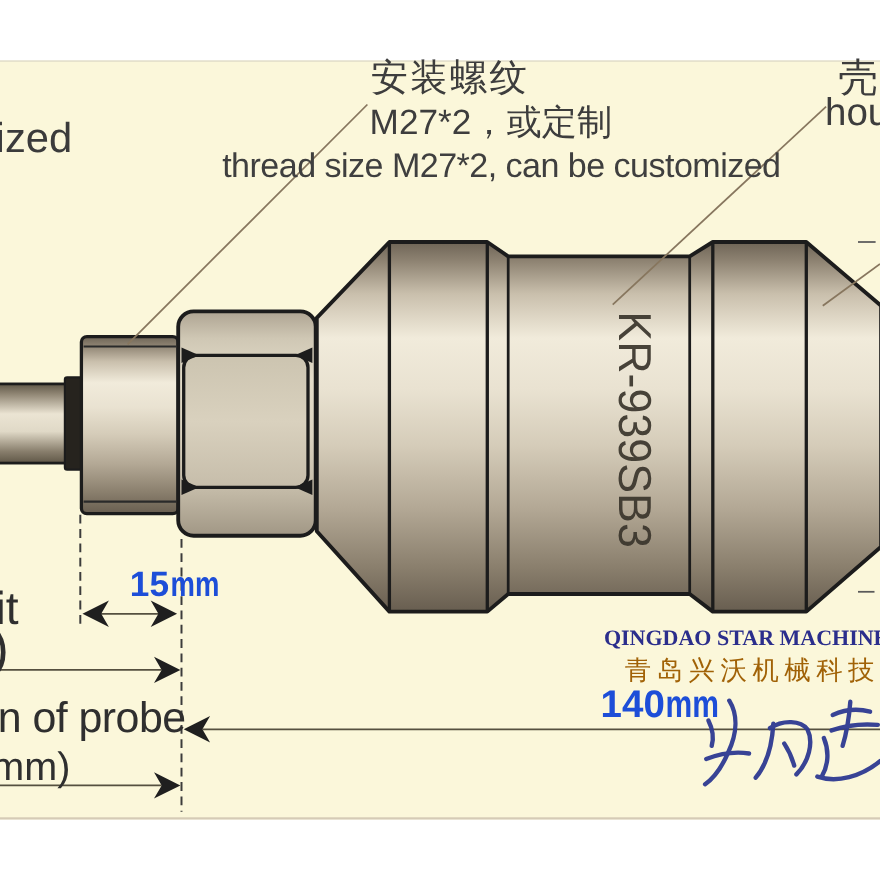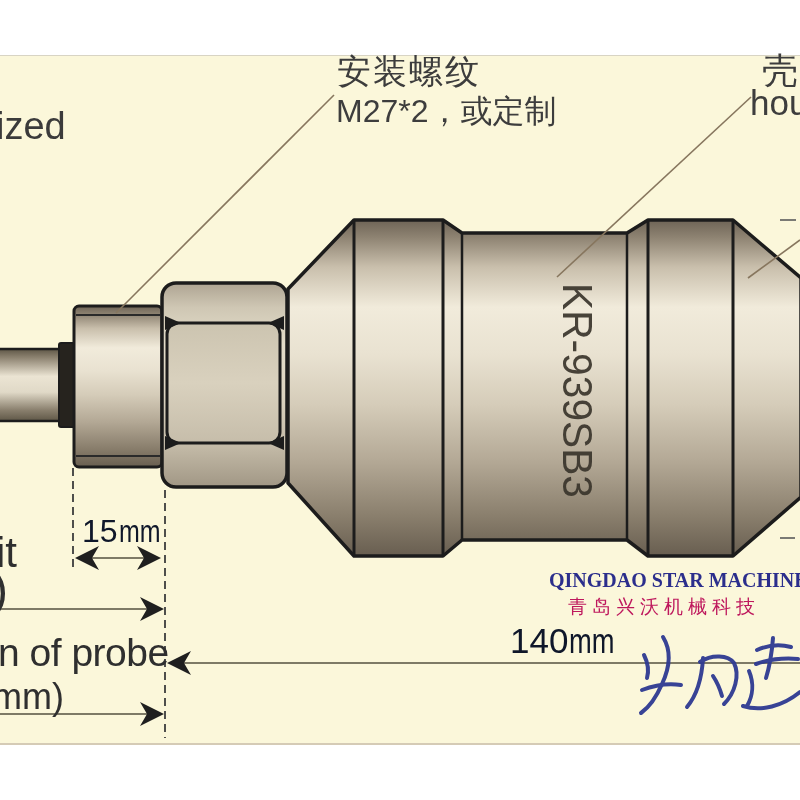--- a/index.html
+++ b/index.html
@@ -16,26 +16,26 @@
   .cn-title{font-size:34px;letter-spacing:2px;font-weight:500;}
   .cn-spec{font-size:32px;font-weight:500;}
   .en-thread{font-size:31px;letter-spacing:-0.5px;color:#3f3f3f;}
   .tail{font-size:38px;color:#3b3b3b;}
   .frag-it{font-size:42px;color:#2f2f2f;}
   .frag-paren{font-size:48px;color:#2f2f2f;}
   .frag-probe{font-size:39px;letter-spacing:-0.5px;color:#2f2f2f;}
   .frag-mm{font-size:36px;color:#2f2f2f;}
   .housing-cn{font-size:36px;color:#3d3d3d;}
   .housing-en{font-size:35px;color:#3d3d3d;}
-  .dim{color:#0f172a;font-weight:400;}
+  .dim{color:#1d4ed8;font-weight:700;margin-left:36px;}
   .dim .unit{display:inline-block;transform:scaleX(0.78);transform-origin:left center;margin-left:1px;}
   .dim15{font-size:32px;left:82px;top:514px;}
   .dim130{font-size:35px;left:510px;top:622px;}
   .brand-en{font-family:"Liberation Serif",serif;font-weight:bold;font-size:20px;color:#2B2E8C;left:549px;top:570px;}
-  .brand-cn{font-size:19px;letter-spacing:5px;color:#be185d;left:568px;top:597px;}
+  .brand-cn{font-size:24px;letter-spacing:5px;color:#a16207;left:568px;top:597px;}
 </style>
 </head>
 <body>
 
 <div id="stage">
 
   <div id="panel"></div>
 
   <svg id="drawing" viewBox="0 0 800 800">
     <defs>
@@ -137,20 +137,21 @@
       <path d="M757,650 C768,645 780,644 791,647"></path>
       <path d="M773,638 C772,651 770,665 766,678"></path>
       <path d="M756,664 C770,659 786,658 798,659"></path>
       <path d="M749,671 C754,683 753,696 747,706"></path>
       <path d="M743,706 C761,712 783,706 800,692"></path>
     </g>
   </svg>
 
   <div class="lbl cn-title" style="left:337px;top:54px;font-family:Liberation Serif, serif;">安装螺纹</div>
   <div class="lbl cn-spec" style="left:336px;top:94px;">M27*2，或定制</div>
+  <div class="lbl en-thread" style="left:202px;top:134px;">thread size M27*2, can be customized</div>
 
   <div class="lbl housing-cn" style="left:762px;top:52px;">壳</div>
   <div class="lbl housing-en" style="left:750px;top:84px;">hou</div>
 
   <div class="lbl tail" style="left:-4px;top:106px;">ized</div>
   <div class="lbl frag-it" style="left:-4px;top:530px;">it</div>
   <div class="lbl frag-paren" style="left:-8px;top:564px;">)</div>
   <div class="lbl frag-probe" style="left:-2px;top:632px;">n of probe</div>
   <div class="lbl frag-mm" style="left:-8px;top:678px;">mm)</div>
 

